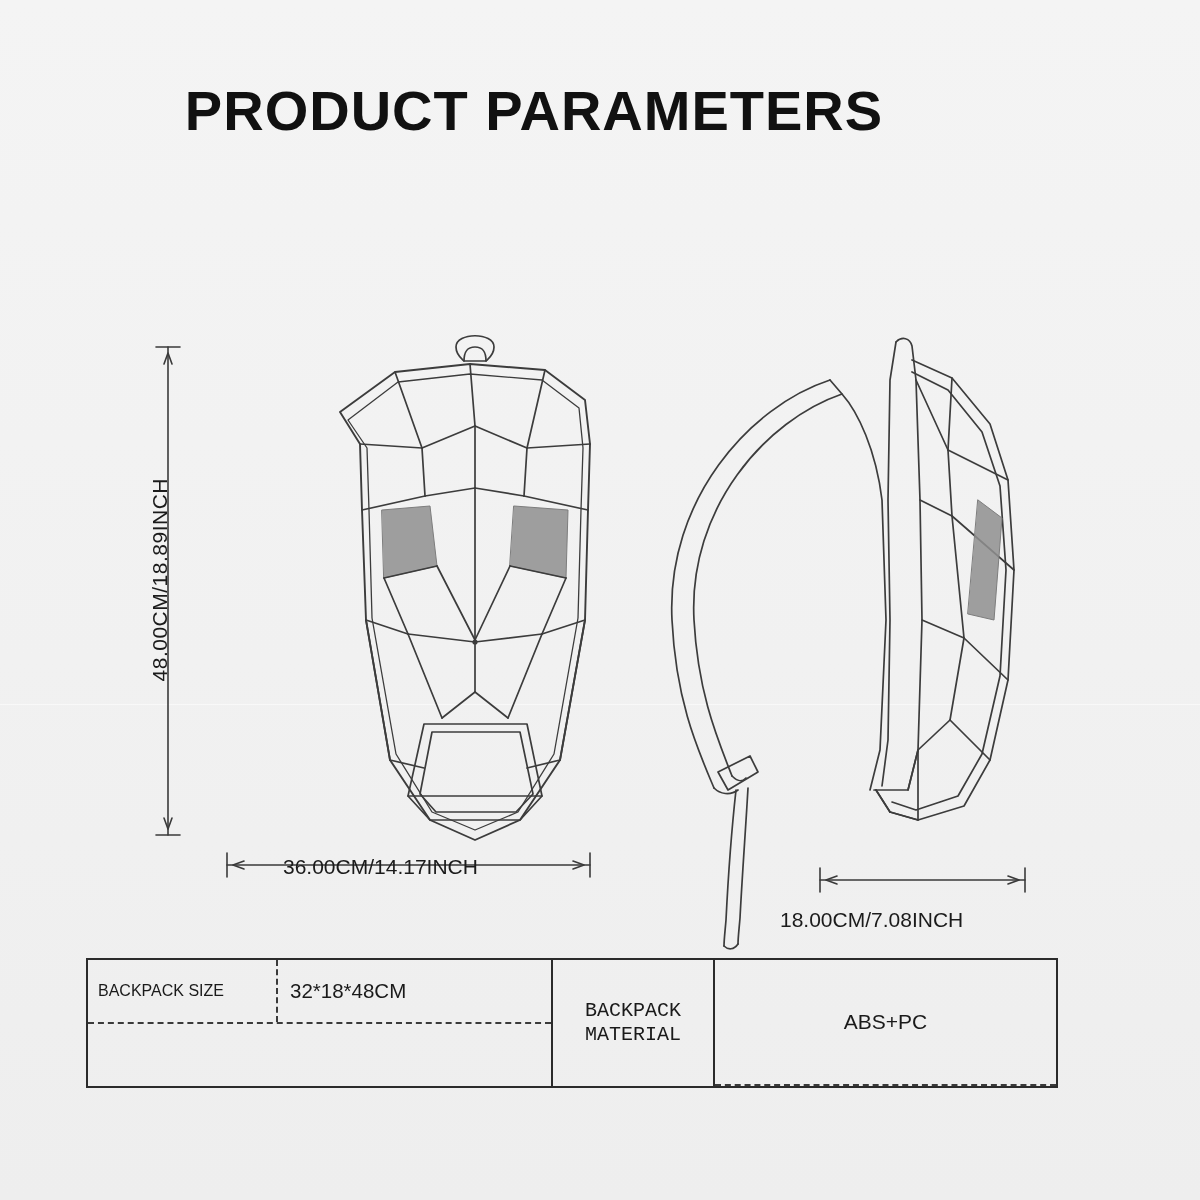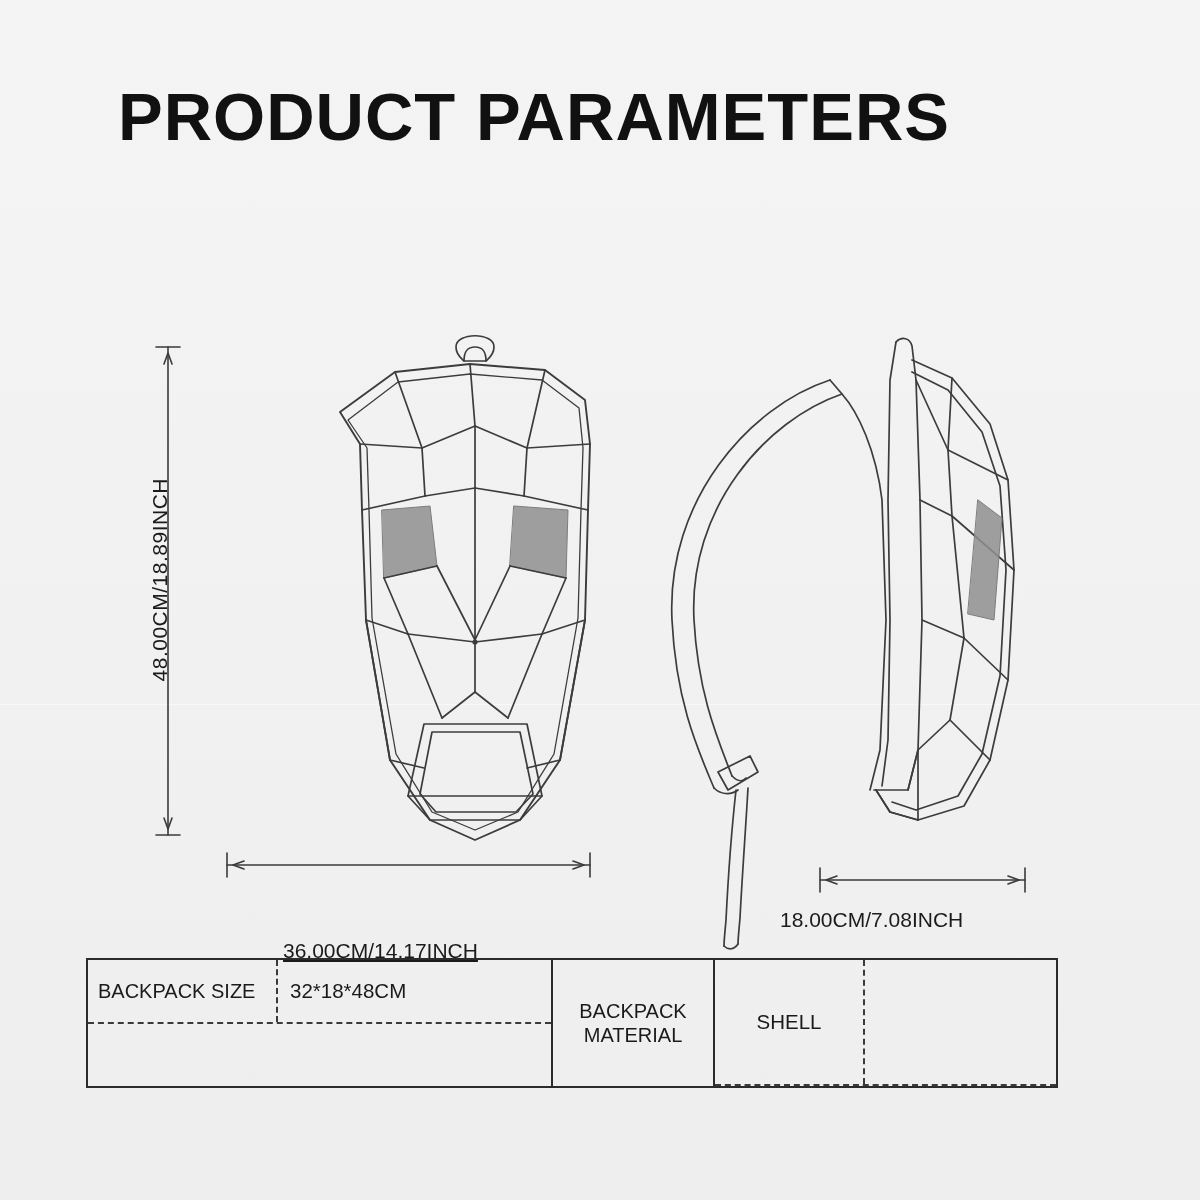--- a/index.html
+++ b/index.html
@@ -19,21 +19,21 @@
     position: absolute;
     inset: 0;
     background: linear-gradient(180deg,#f4f4f4 0%, #f1f1f1 55%, #eeeeee 100%);
   }
   .title {
     position: absolute;
     top: 78px;
     left: 0;
     width: 1068px;
     text-align: center;
-    font-size: 67px;
+    font-size: 56px;
     font-weight: bold;
     letter-spacing: 1px;
     color: #111;
     font-family: "Liberation Sans", sans-serif;
   }
 
   
   .drawing {
     position: absolute;
     top: 320px;
@@ -53,22 +53,21 @@
   }
   .dim-vertical {
     left: 148px;
     top: 478px;
     writing-mode: vertical-rl;
     transform: rotate(180deg);
     letter-spacing: 0.5px;
   }
   .dim-width-front {
     left: 283px;
-    top: 939px;
-    text-decoration: underline;
+    top: 855px;
   }
   .dim-width-side {
     left: 780px;
     top: 908px;
     text-align: right;
   }
 
   
   .specs {
     position: absolute;
@@ -92,21 +91,21 @@
     align-items: stretch;
     min-height: 62px;
   }
   .row.top {
     border-bottom: 2px dashed #3a3a3a;
   }
   .cell-key {
     width: 190px;
     box-sizing: border-box;
     padding: 8px 6px 8px 10px;
-    font-size: 20px;
+    font-size: 16px;
     display: flex;
     align-items: center;
     border-right: 2px dashed #3a3a3a;
     line-height: 1.15;
   }
   .cell-val {
     flex: 1;
     box-sizing: border-box;
     padding: 8px 8px 8px 12px;
     font-size: 20.5px;
@@ -122,20 +121,21 @@
     width: 162px;
     box-sizing: border-box;
     padding: 6px 8px;
     font-size: 20px;
     display: flex;
     align-items: center;
     justify-content: center;
     text-align: center;
     line-height: 1.2;
     border-right: 2px solid #2b2b2b;
+    font-family: Liberation Mono, monospace;
   }
   .mat-table {
     flex: 1;
     display: flex;
     flex-direction: column;
   }
   .mat-row {
     display: flex;
     flex: 1;
     min-height: 62px;
@@ -325,19 +325,19 @@
         <div class="cell-val">32*18*48CM</div>
       </div>
       <div class="row">
       </div>
     </div>
 
     <div class="specs-right">
       <div class="mat-label">BACKPACK MATERIAL</div>
       <div class="mat-table">
         <div class="mat-row first">
-          <div class="mat-name">SHELL</div>
+          <div class="mat-value">ABS+PC</div>
         </div>
       </div>
     </div>
   </div>
 
 </div>
 
 </body></html>

